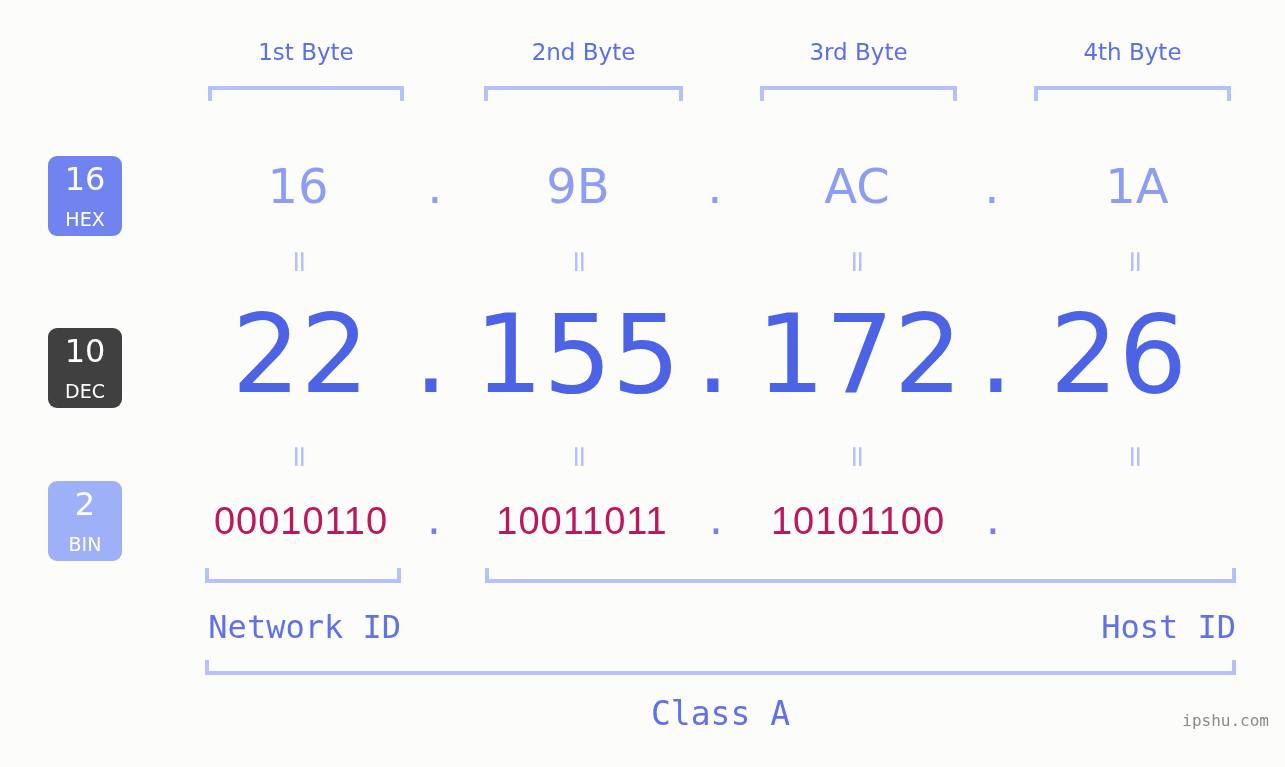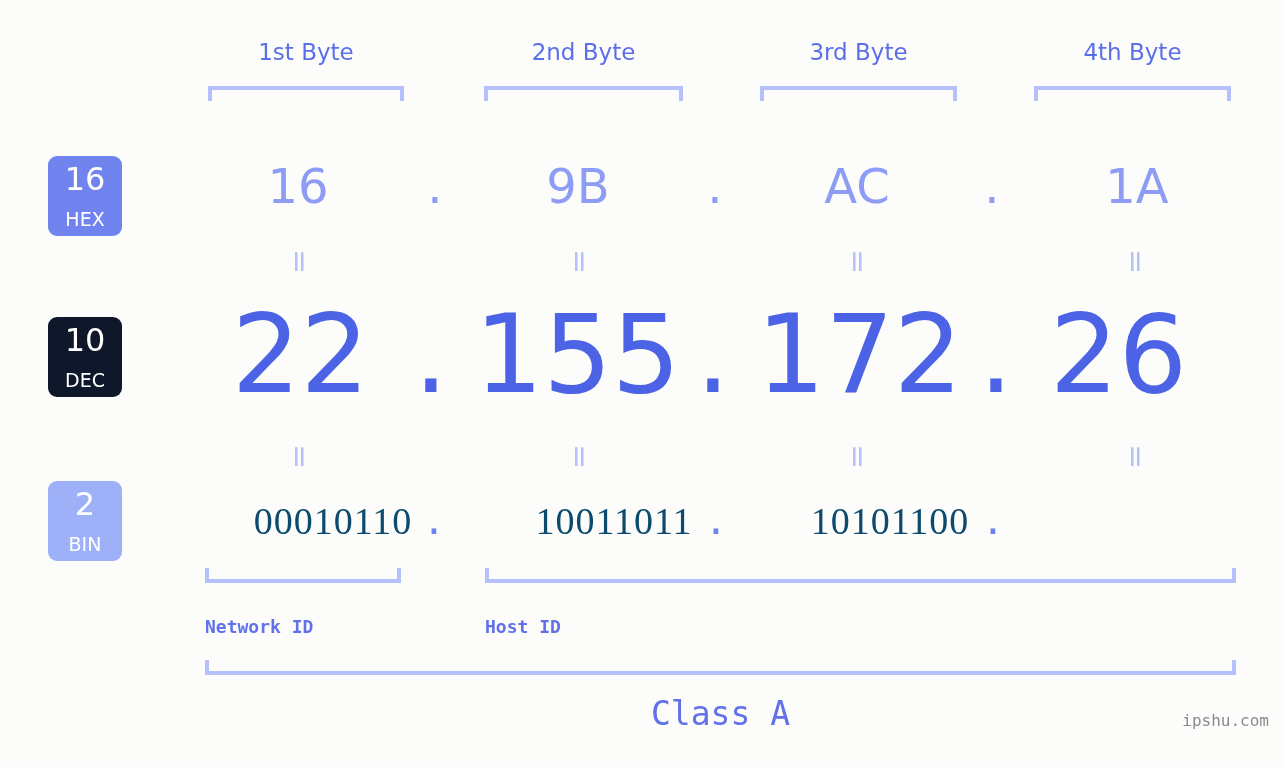--- a/index.html
+++ b/index.html
@@ -138,48 +138,46 @@
   }
 
   
   .bin-val {
     position: absolute;
     top: 495px;
     height: 52px;
     line-height: 52px;
     text-align: center;
     font-size: 38px;
-    color: #0c4a6e;
-    font-family: Liberation Serif, serif;
+    color: #be185d;
+    font-family: Liberation Sans, sans-serif;
     white-space: nowrap;
     letter-spacing: 1px;
-    margin-left: 32px;
   }
   .bin-dot {
     position: absolute;
     top: 495px;
     height: 52px;
     line-height: 52px;
     text-align: center;
     font-size: 38px;
     color: #6f82ef;
     font-family: "DejaVu Sans Mono", monospace;
   }
 
   
   .id-label {
     position: absolute;
     height: 34px;
     line-height: 34px;
-    text-align: left;
-    font-size: 18px;
+    text-align: right;
+    font-size: 32px;
     color: #6071e9;
     font-family: "DejaVu Sans Mono", monospace;
     white-space: nowrap;
-    font-weight: bold;
   }
 
   
   .class-label {
     position: absolute;
     height: 40px;
     line-height: 40px;
     text-align: center;
     font-size: 33px;
     color: #6071e9;
@@ -210,21 +208,21 @@
 
   <div class="bracket-top" style="left:208px; top:86px; width:196px;"></div>
   <div class="bracket-top" style="left:484px; top:86px; width:199px;"></div>
   <div class="bracket-top" style="left:760px; top:86px; width:197px;"></div>
   <div class="bracket-top" style="left:1034px; top:86px; width:197px;"></div>
 
   <div class="badge" style="top:156px; background:#7183ee;">
     <span class="num">16</span>
     <span class="lbl">HEX</span>
   </div>
-  <div class="badge" style="top:317px; background:#0f172a;">
+  <div class="badge" style="top:328px; background:#404040;">
     <span class="num">10</span>
     <span class="lbl">DEC</span>
   </div>
   <div class="badge" style="top:481px; background:#9db0f8;">
     <span class="num">2</span>
     <span class="lbl">BIN</span>
   </div>
 
   <div class="hex-val" style="left:208px; width:180px;">16</div>
   <div class="hex-dot" style="left:408px; width:54px;">.</div>

